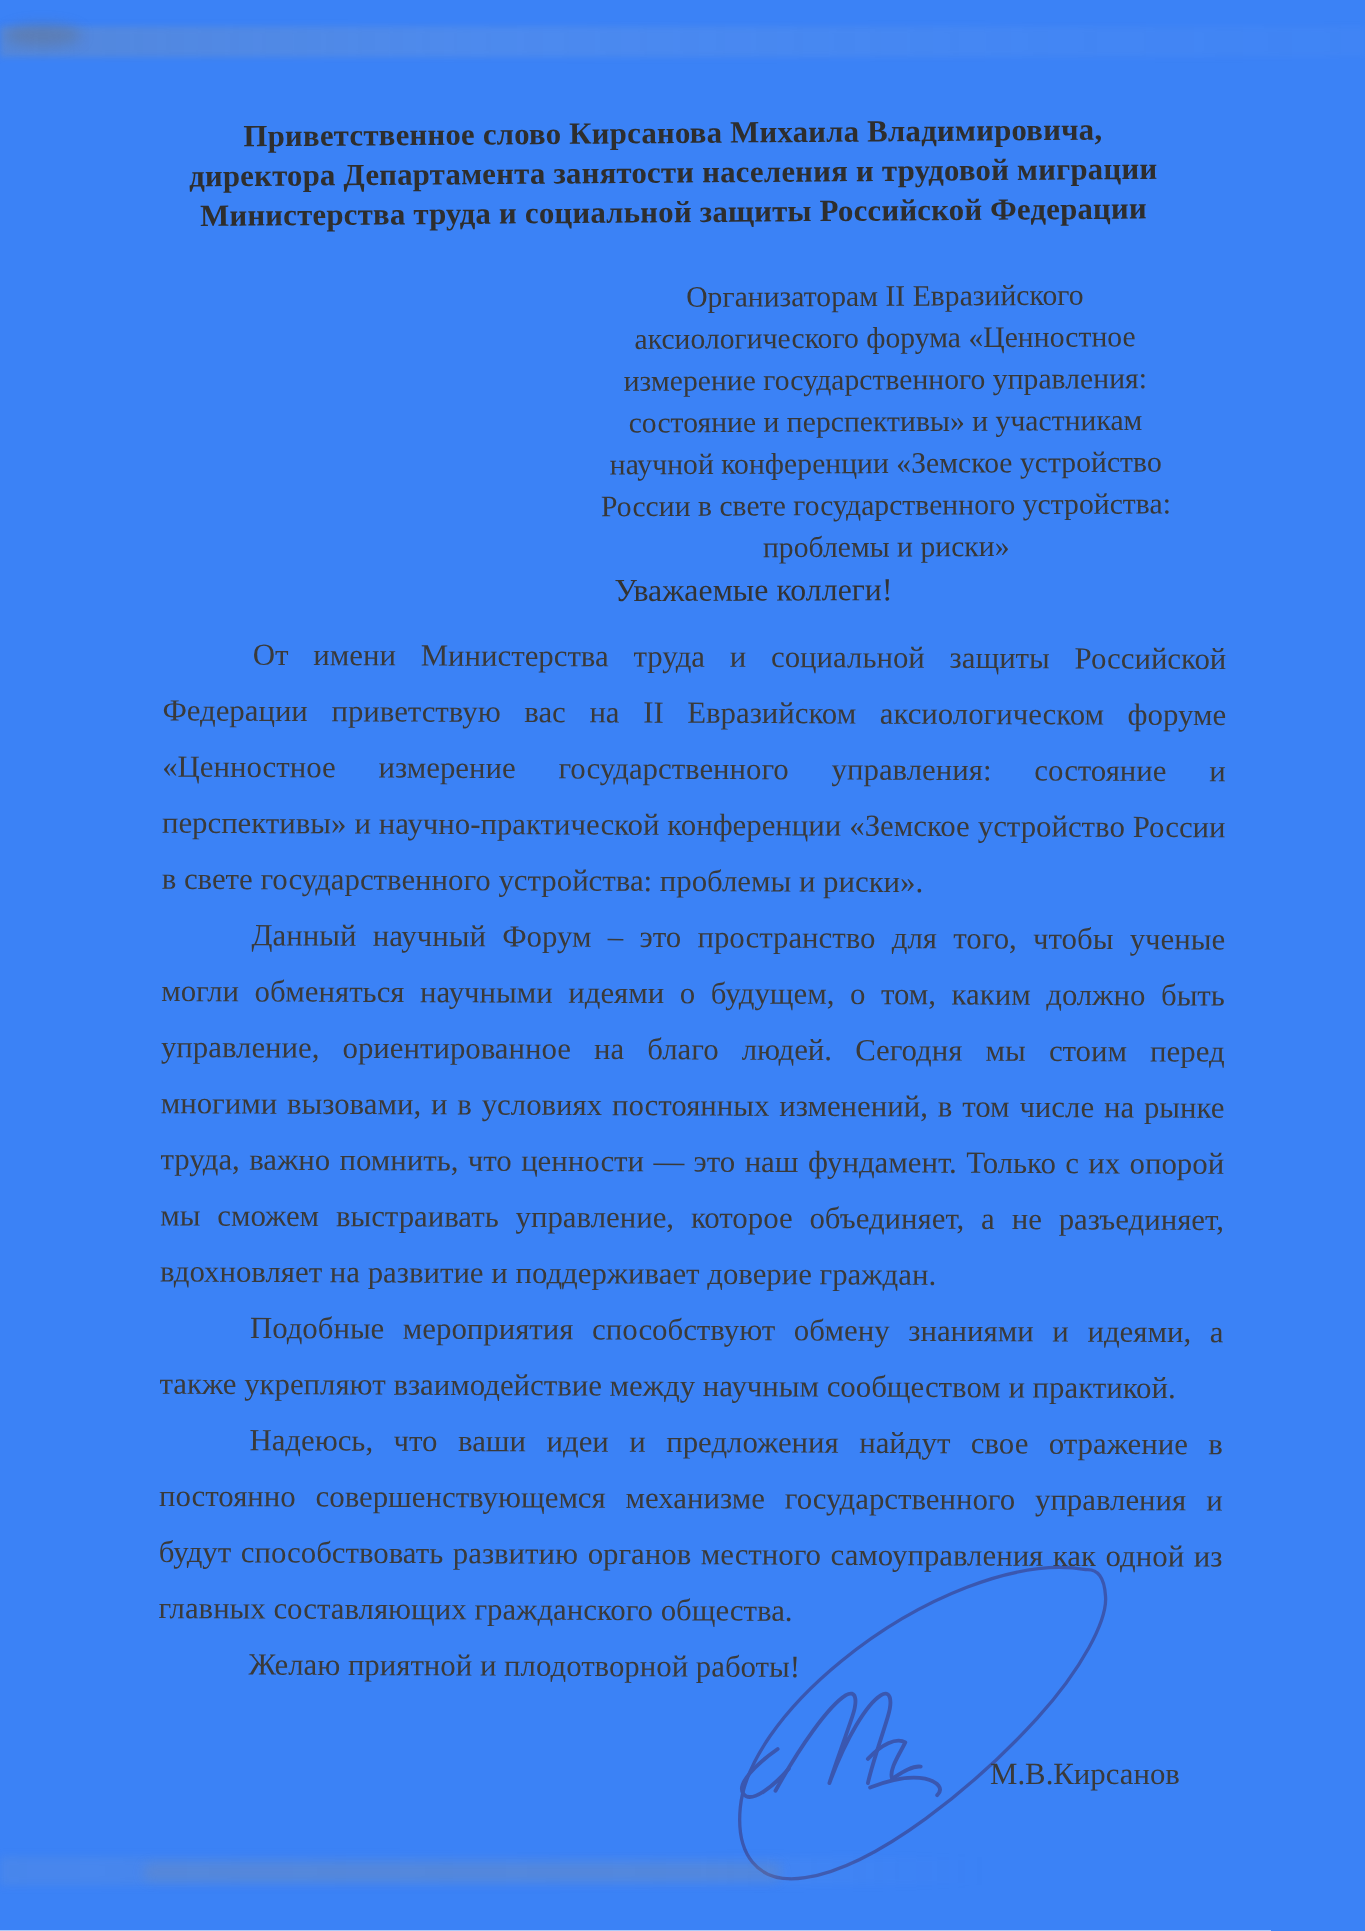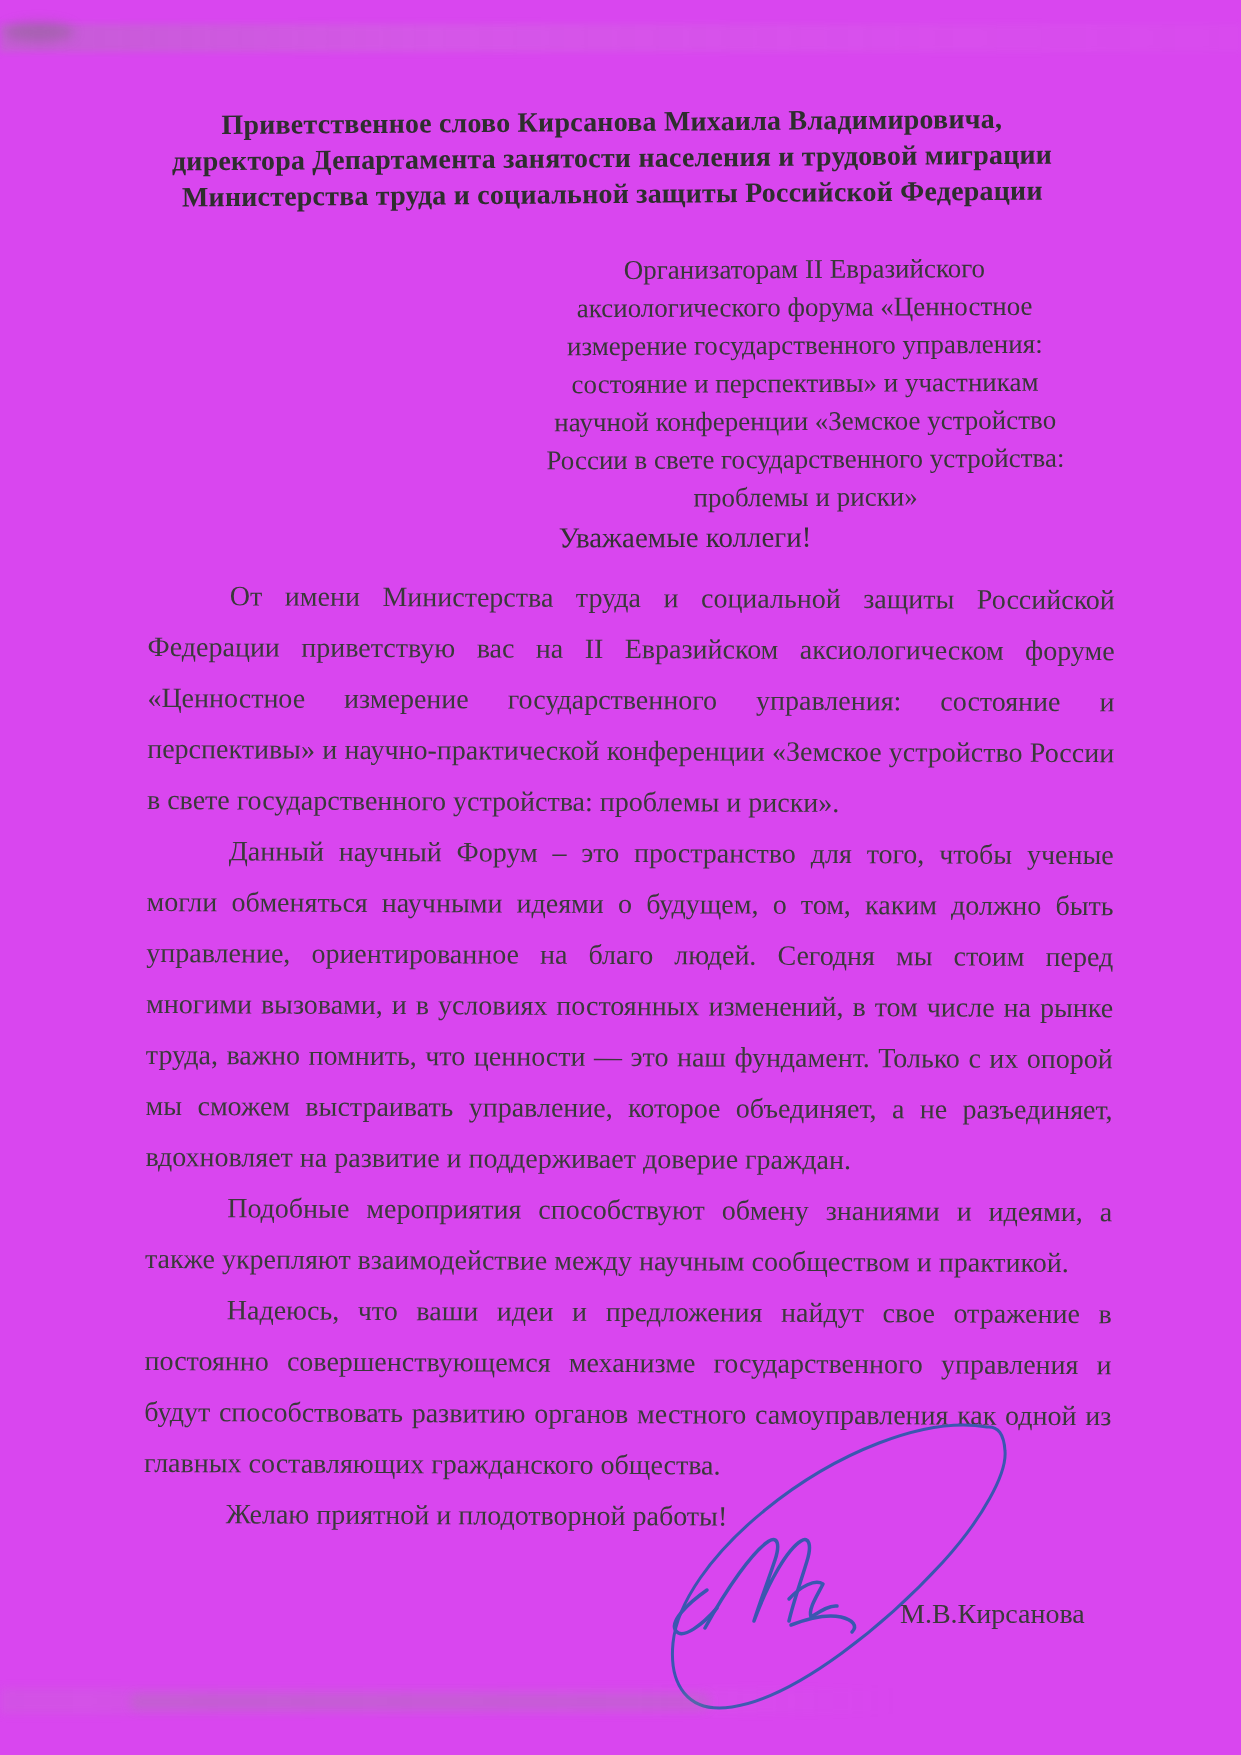--- a/index.html
+++ b/index.html
@@ -4,21 +4,21 @@
 <style>
   html, body {
     margin: 0; padding: 0;
     background: #ffffff;
     overflow: hidden;
   }
   .page {
     position: relative;
     width: 1241px;
     height: 1755px;
-    background: #d946ef;
+    background: #3b82f6;
     font-family: "Liberation Serif", "DejaVu Serif", serif;
     color: #353535;
     overflow: hidden;
   }
   
   .scan-band-top {
     position: absolute; top: 24px; left: 0; width: 1241px; height: 28px;
     background: linear-gradient(to right,
       rgba(150,150,150,0.28), rgba(190,190,190,0.14) 35%, rgba(215,215,215,0.06) 75%, rgba(225,225,225,0.03));
     filter: blur(3px);
@@ -147,18 +147,18 @@
 
       <path stroke-width="3.5" d="M 234 329 C 246 316, 260 309, 268 314
            C 262 326, 253 339, 256 347
            C 264 342, 274 335, 282 336"></path>
 
       <path stroke-width="3.5" d="M 236 355 C 254 348, 272 344, 286 347
            C 298 350, 303 356, 297 362"></path>
     </g>
   </svg>
 
-  <div class="signee">М.В.Кирсанова</div>
+  <div class="signee">М.В.Кирсанов</div>
 
   <div class="scan-band-bottom2"></div>
   <div class="scan-band-bottom"></div>
 
 </div>
 
 </body></html>

